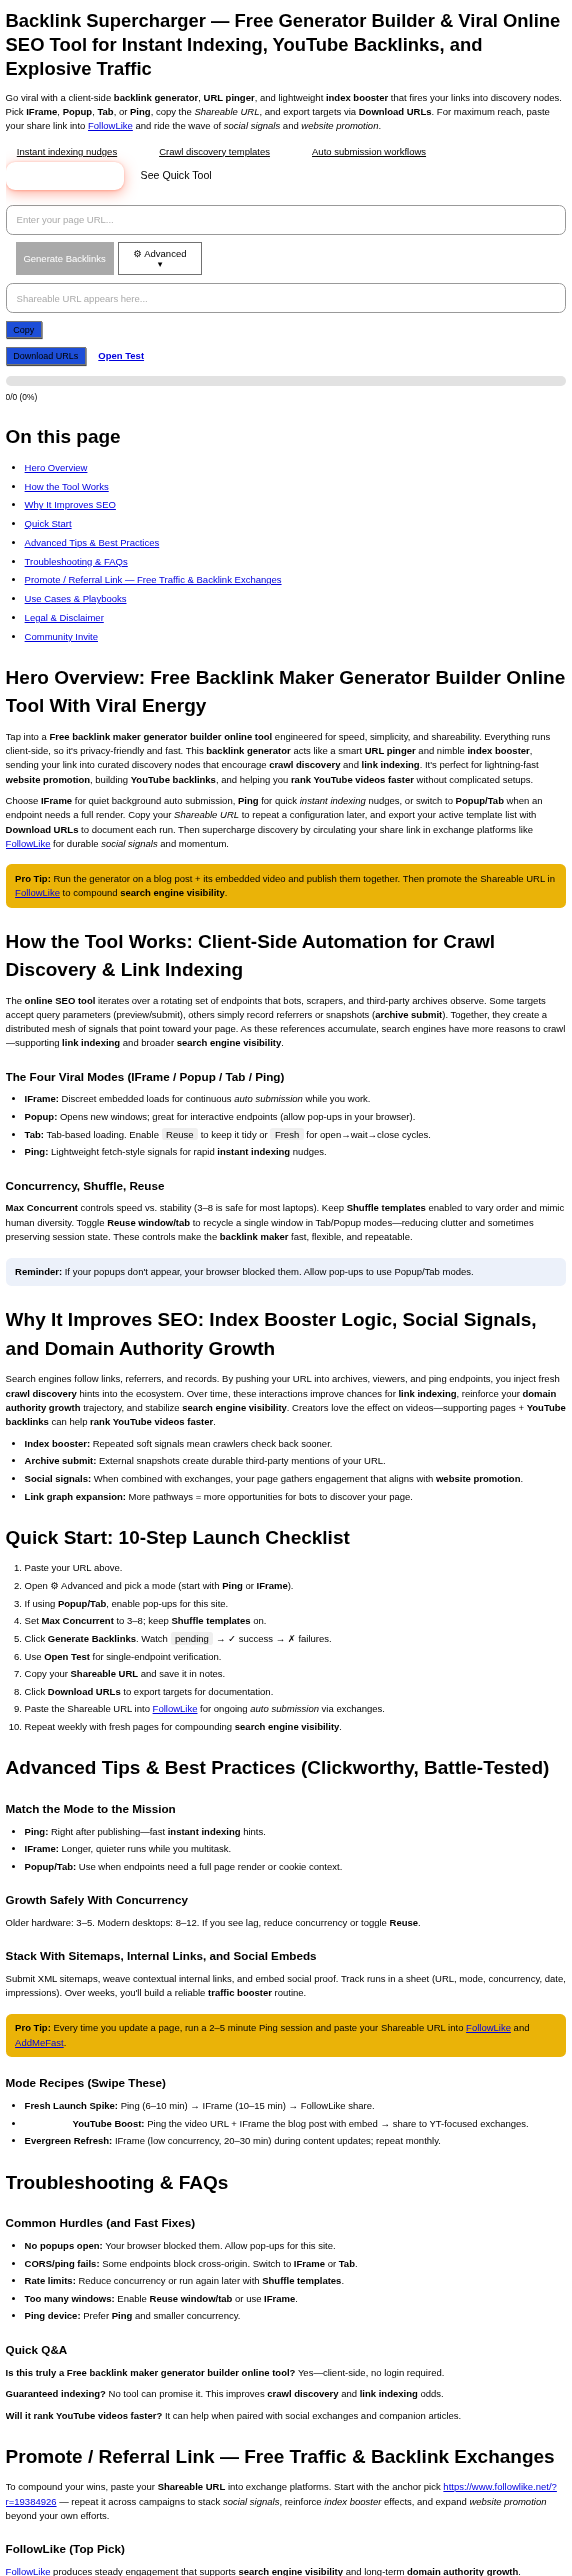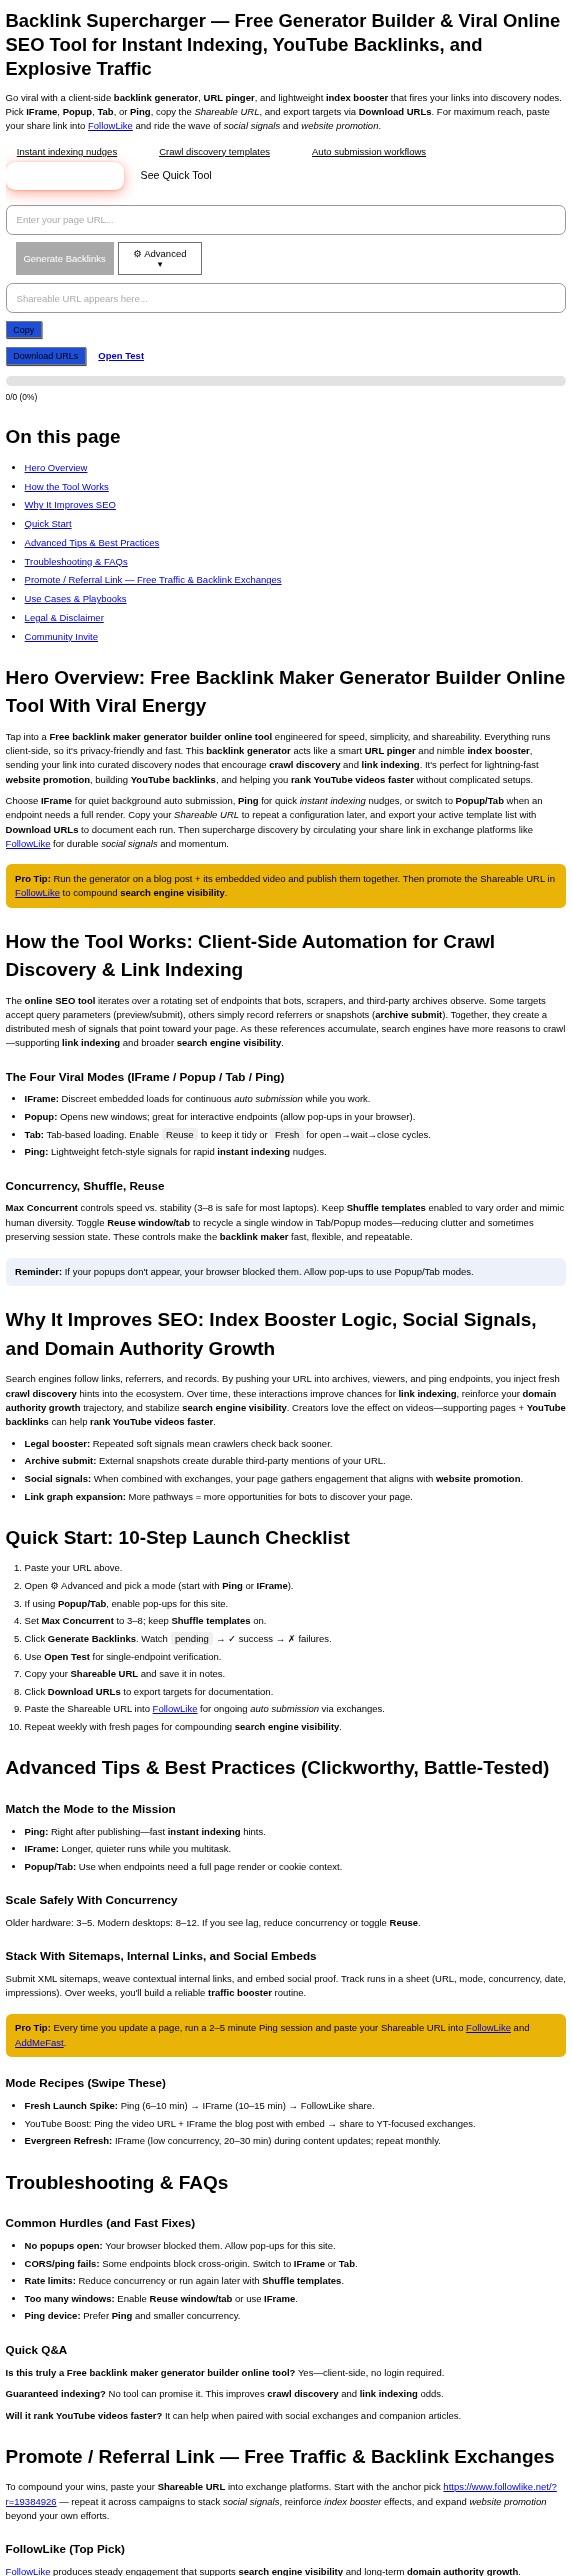--- a/index.html
+++ b/index.html
@@ -115,21 +115,21 @@
 </ul>
 
 <h3>Concurrency, Shuffle, Reuse</h3>
 <p><span style="font-weight: bold;">Max Concurrent</span> controls speed vs. stability (3–8 is safe for most laptops). Keep <span style="font-weight: bold;">Shuffle templates</span> enabled to vary order and mimic human diversity. Toggle <span style="font-weight: bold;">Reuse window/tab</span> to recycle a single window in Tab/Popup modes—reducing clutter and sometimes preserving session state. These controls make the <span style="font-weight: bold;">backlink maker</span> fast, flexible, and repeatable.</p>
 
 <div class="note"><span style="font-weight: bold;">Reminder:</span> If your popups don't appear, your browser blocked them. Allow pop-ups to use Popup/Tab modes.</div>
 
 <h2>Why It Improves SEO: Index Booster Logic, Social Signals, and Domain Authority Growth</h2>
 <p>Search engines follow links, referrers, and records. By pushing your URL into archives, viewers, and ping endpoints, you inject fresh <span style="font-weight: bold;">crawl discovery</span> hints into the ecosystem. Over time, these interactions improve chances for <span style="font-weight: bold;">link indexing</span>, reinforce your <span style="font-weight: bold;">domain authority growth</span> trajectory, and stabilize <span style="font-weight: bold;">search engine visibility</span>. Creators love the effect on videos—supporting pages + <span style="font-weight: bold;">YouTube backlinks</span> can help <span style="font-weight: bold;">rank YouTube videos faster</span>.</p>
 <ul>
-  <li><span style="font-weight: bold;">Legal booster:</span> Repeated soft signals mean crawlers check back sooner.</li>
+  <li><span style="font-weight: bold;">Index booster:</span> Repeated soft signals mean crawlers check back sooner.</li>
   <li><span style="font-weight: bold;">Archive submit:</span> External snapshots create durable third-party mentions of your URL.</li>
   <li><span style="font-weight: bold;">Social signals:</span> When combined with exchanges, your page gathers engagement that aligns with <span style="font-weight: bold;">website promotion</span>.</li>
   <li><span style="font-weight: bold;">Link graph expansion:</span> More pathways = more opportunities for bots to discover your page.</li>
 </ul>
 
 <h2>Quick Start: 10-Step Launch Checklist</h2>
 <ol>
   <li>Paste your URL above.</li>
   <li>Open ⚙ <span style="font-weight: normal;">Advanced</span> and pick a mode (start with <span style="font-weight: bold;">Ping</span> or <span style="font-weight: bold;">IFrame</span>).</li>
   <li>If using <span style="font-weight: bold;">Popup/Tab</span>, enable pop-ups for this site.</li>
@@ -144,32 +144,32 @@
 
 <h2>Advanced Tips &amp; Best Practices (Clickworthy, Battle-Tested)</h2>
 
 <h3>Match the Mode to the Mission</h3>
 <ul>
   <li><span style="font-weight: bold;">Ping:</span> Right after publishing—fast <span style="font-weight: bold;">instant indexing</span> hints.</li>
   <li><span style="font-weight: bold;">IFrame:</span> Longer, quieter runs while you multitask.</li>
   <li><span style="font-weight: bold;">Popup/Tab:</span> Use when endpoints need a full page render or cookie context.</li>
 </ul>
 
-<h3>Scale Safely With Concurrency</h3>
+<h3>Growth Safely With Concurrency</h3>
 <p>Older hardware: 3–5. Modern desktops: 8–12. If you see lag, reduce concurrency or toggle <span style="font-weight: bold;">Reuse</span>.</p>
 
 <h3>Stack With Sitemaps, Internal Links, and Social Embeds</h3>
 <p>Submit XML sitemaps, weave contextual internal links, and embed social proof. Track runs in a sheet (URL, mode, concurrency, date, impressions). Over weeks, you'll build a reliable <span style="font-weight: bold;">traffic booster</span> routine.</p>
 
 <div class="tip"><span style="font-weight: bold;">Pro Tip:</span> Every time you update a page, run a 2–5 minute Ping session and paste your Shareable URL into <a href="#" class="rich-link">FollowLike</a> and <a href="#" class="rich-link">AddMeFast</a>.</div>
 
 <h3>Mode Recipes (Swipe These)</h3>
 <ul>
   <li><span style="font-weight: bold;">Fresh Launch Spike:</span> Ping (6–10 min) → IFrame (10–15 min) → FollowLike share.</li>
-  <li><span style="font-weight: normal;">YouTube Boost:</span> Ping the video URL + IFrame the blog post with embed → share to YT-focused exchanges.</li>
+  <li><span style="font-weight: bold; margin-left: 48px;">YouTube Boost:</span> Ping the video URL + IFrame the blog post with embed → share to YT-focused exchanges.</li>
   <li><span style="font-weight: bold;">Evergreen Refresh:</span> IFrame (low concurrency, 20–30 min) during content updates; repeat monthly.</li>
 </ul>
 
 <h2>Troubleshooting &amp; FAQs</h2>
 
 <h3>Common Hurdles (and Fast Fixes)</h3>
 <ul>
   <li><span style="font-weight: bold;">No popups open:</span> Your browser blocked them. Allow pop-ups for this site.</li>
   <li><span style="font-weight: bold;">CORS/ping fails:</span> Some endpoints block cross-origin. Switch to <span style="font-weight: bold;">IFrame</span> or <span style="font-weight: bold;">Tab</span>.</li>
   <li><span style="font-weight: bold;">Rate limits:</span> Reduce concurrency or run again later with <span style="font-weight: bold;">Shuffle templates</span>.</li>

